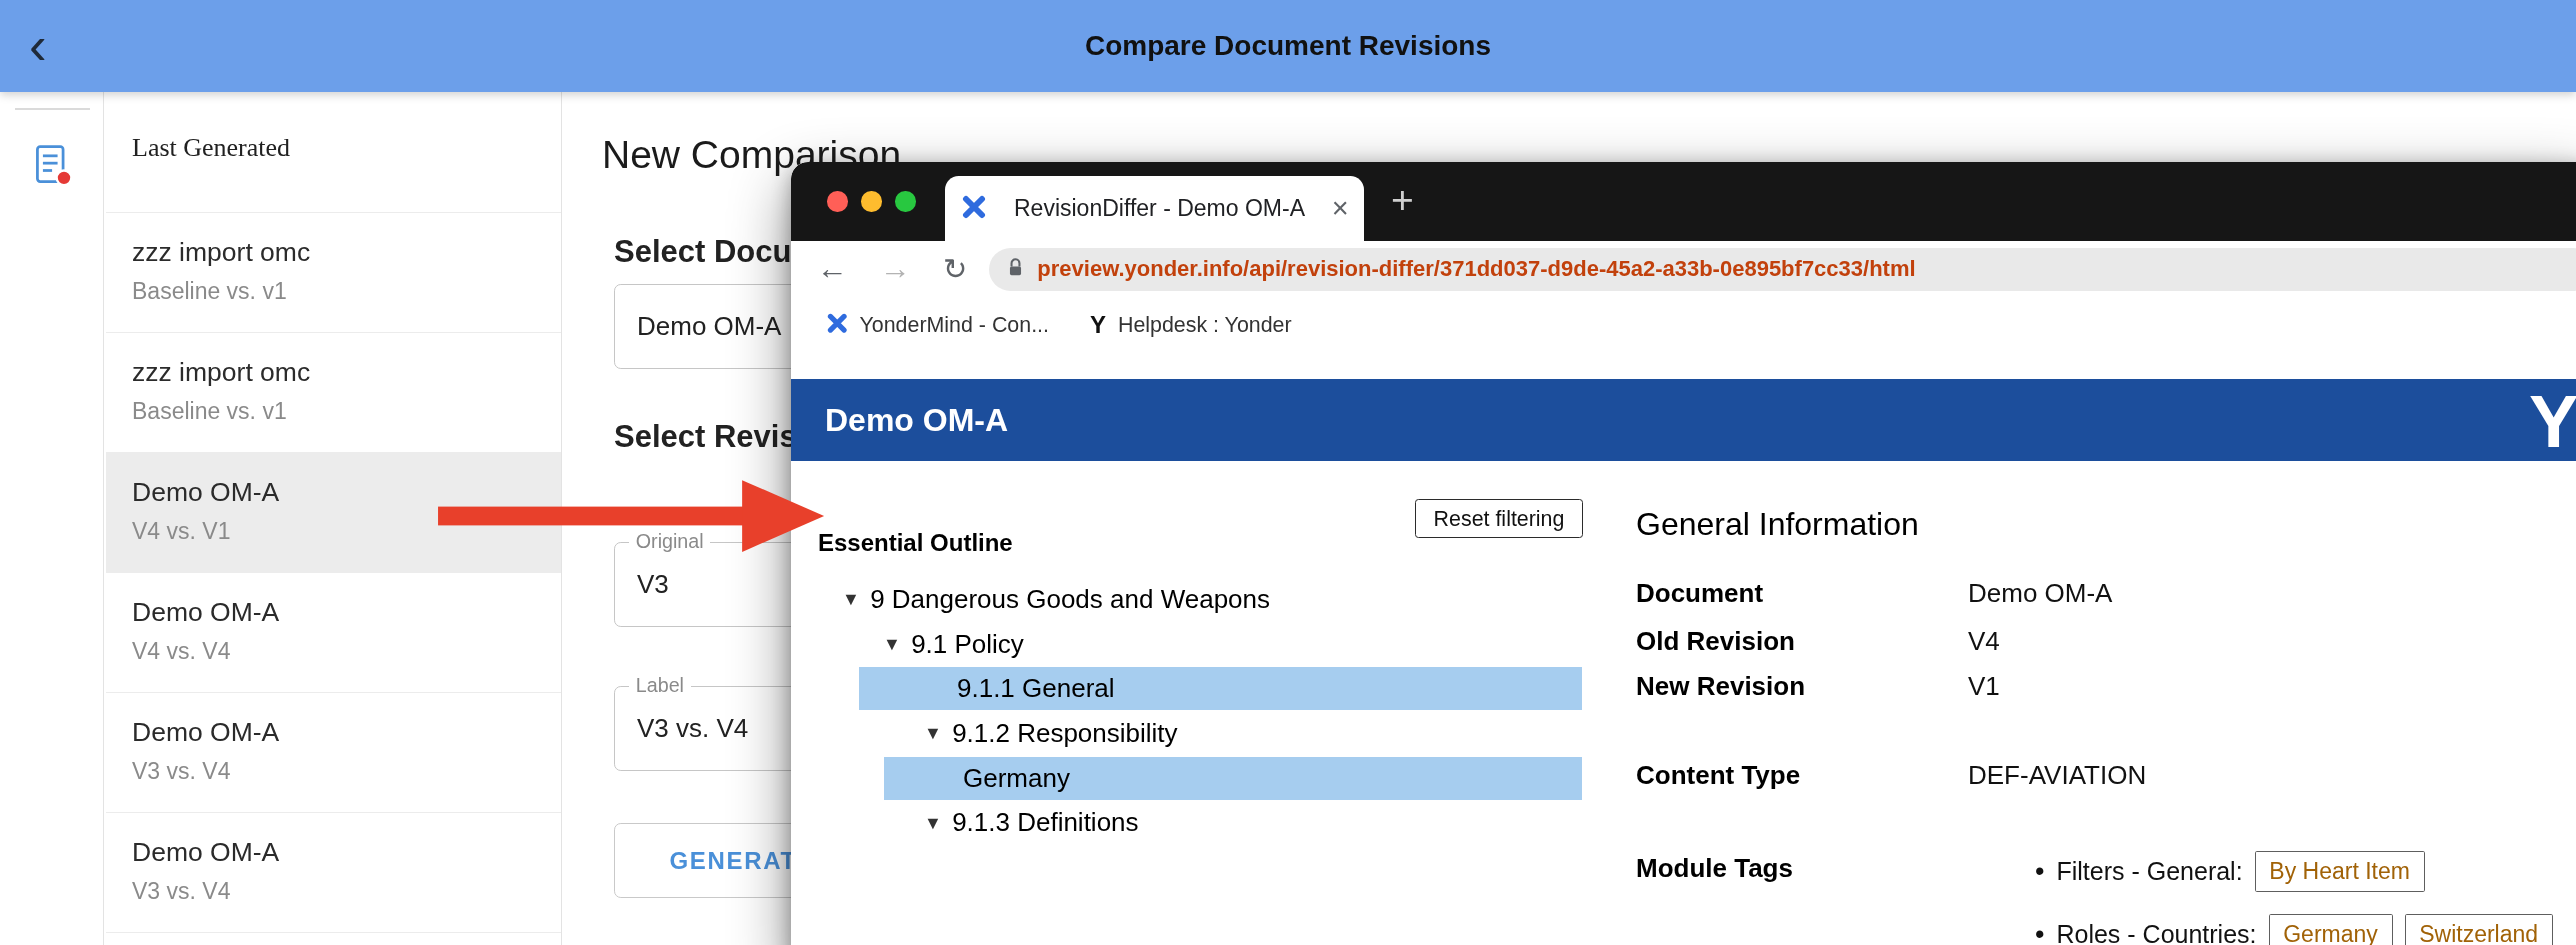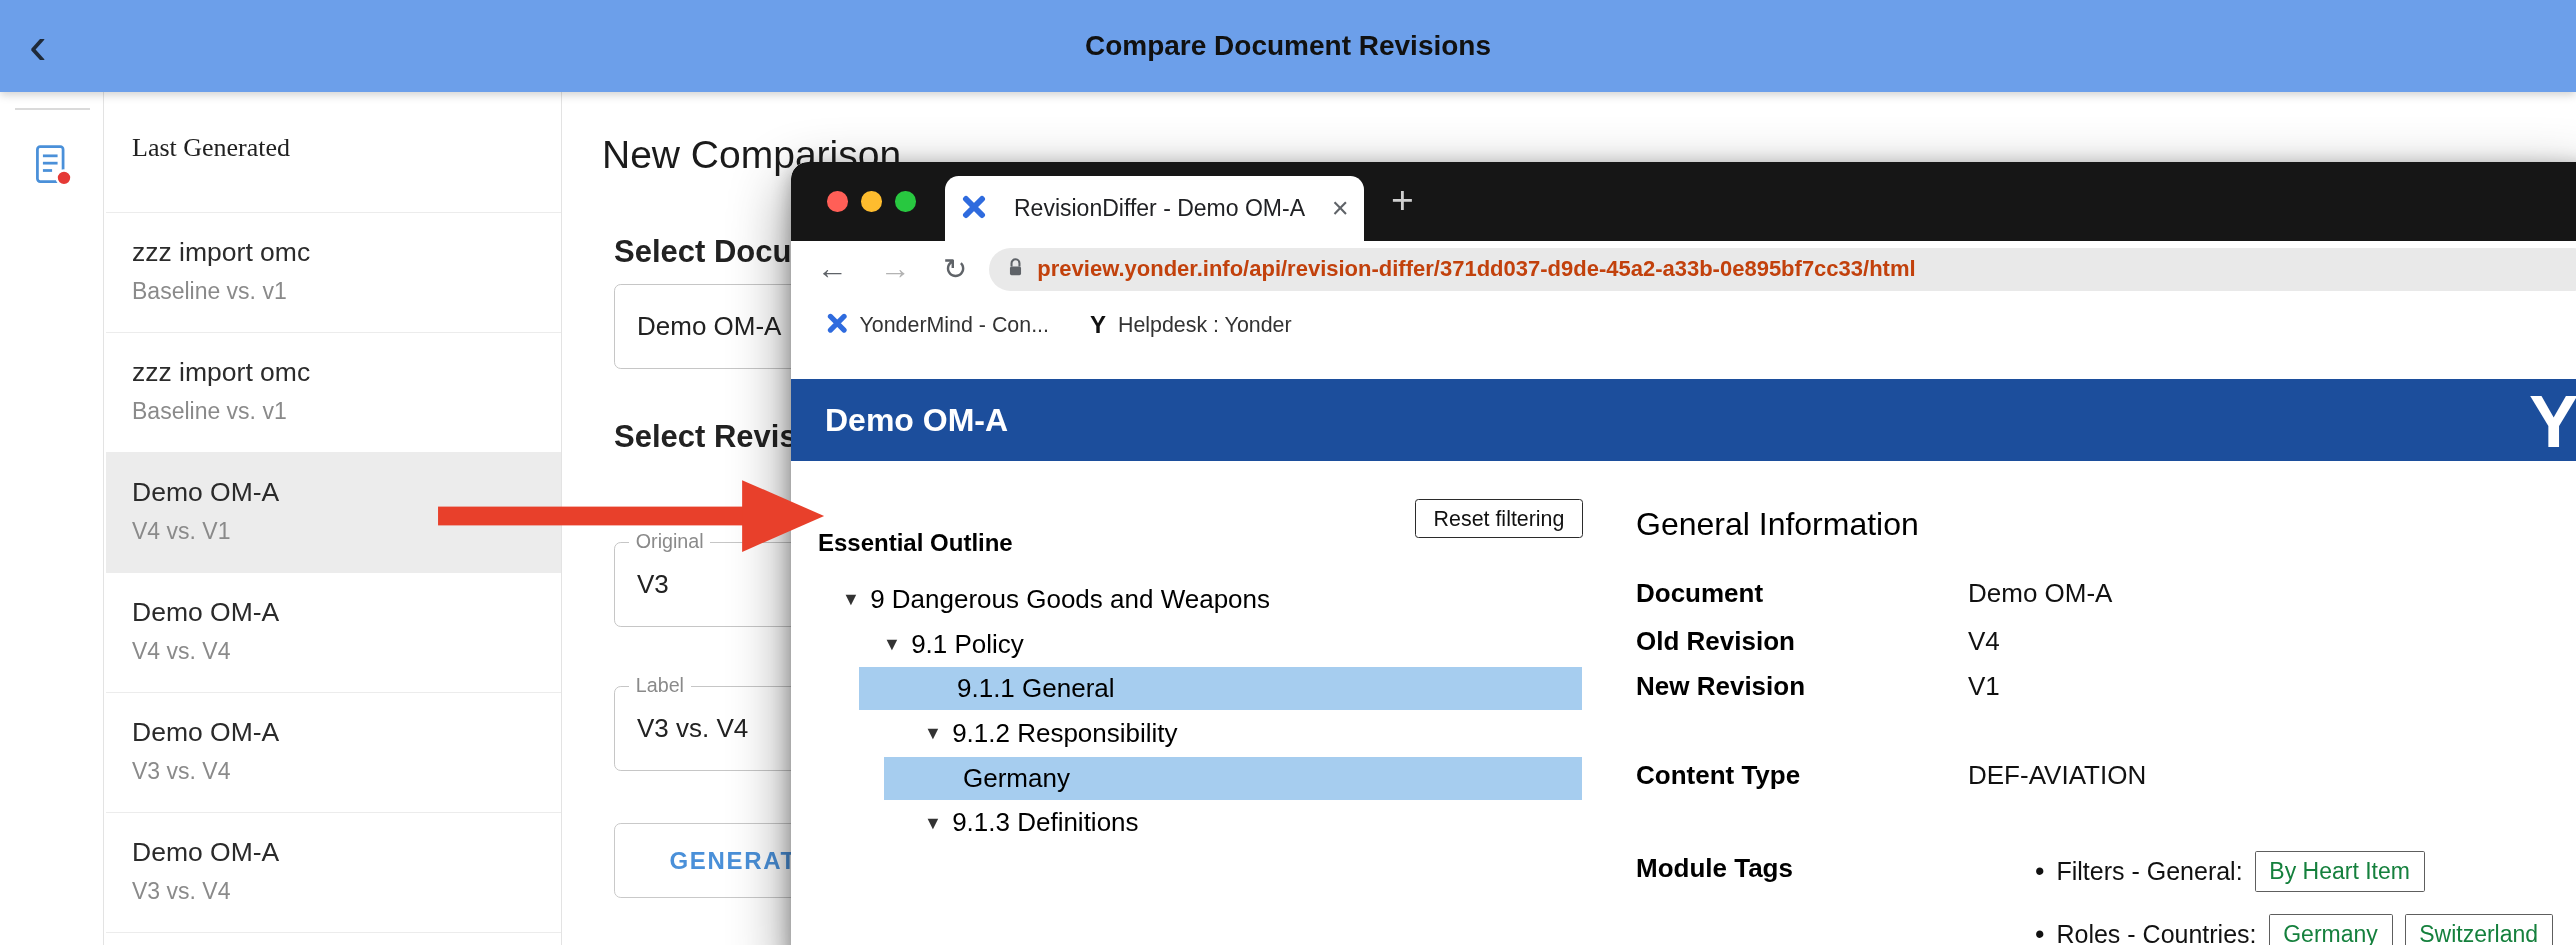--- a/index.html
+++ b/index.html
@@ -145,21 +145,21 @@
   .gi-title { position: absolute; left: 845px; top: 344px; font-size: 32px; font-weight: 500; color: #000; white-space: nowrap; }
   .info-row { position: absolute; left: 845px; font-size: 26px; white-space: nowrap; }
   .info-label { display: inline-block; width: 332px; font-weight: 700; color: #000; }
   .info-value { color: #111; }
   .ir1 { top: 416px; } .ir2 { top: 464px; } .ir3 { top: 509px; } .ir4 { top: 598px; } .ir5 { top: 691px; }
 
   .tagline { position: absolute; left: 1244px; display: flex; align-items: center; gap: 12px; white-space: nowrap; }
   .tl1 { top: 689px; } .tl2 { top: 752px; }
   .bullet { font-size: 27px; color: #111; }
   .tag-text { font-size: 25px; color: #111; }
-  .chip { border: 1.7px solid #5e5e5e; border-radius: 1.7px; background: #fff; padding: 6px 13.7px; font-size: 23px; color: #15803d; }
+  .chip { border: 1.7px solid #5e5e5e; border-radius: 1.7px; background: #fff; padding: 6px 13.7px; font-size: 23px; color: #a16207; }
 
   
   .arrow { position: absolute; left: 438px; top: 475px; z-index: 60; pointer-events: none; }
 </style>
 </head>
 <body>
 
 <header class="topbar">
   <span class="back">‹</span>
   <div class="topbar-title">Compare Document Revisions</div>

